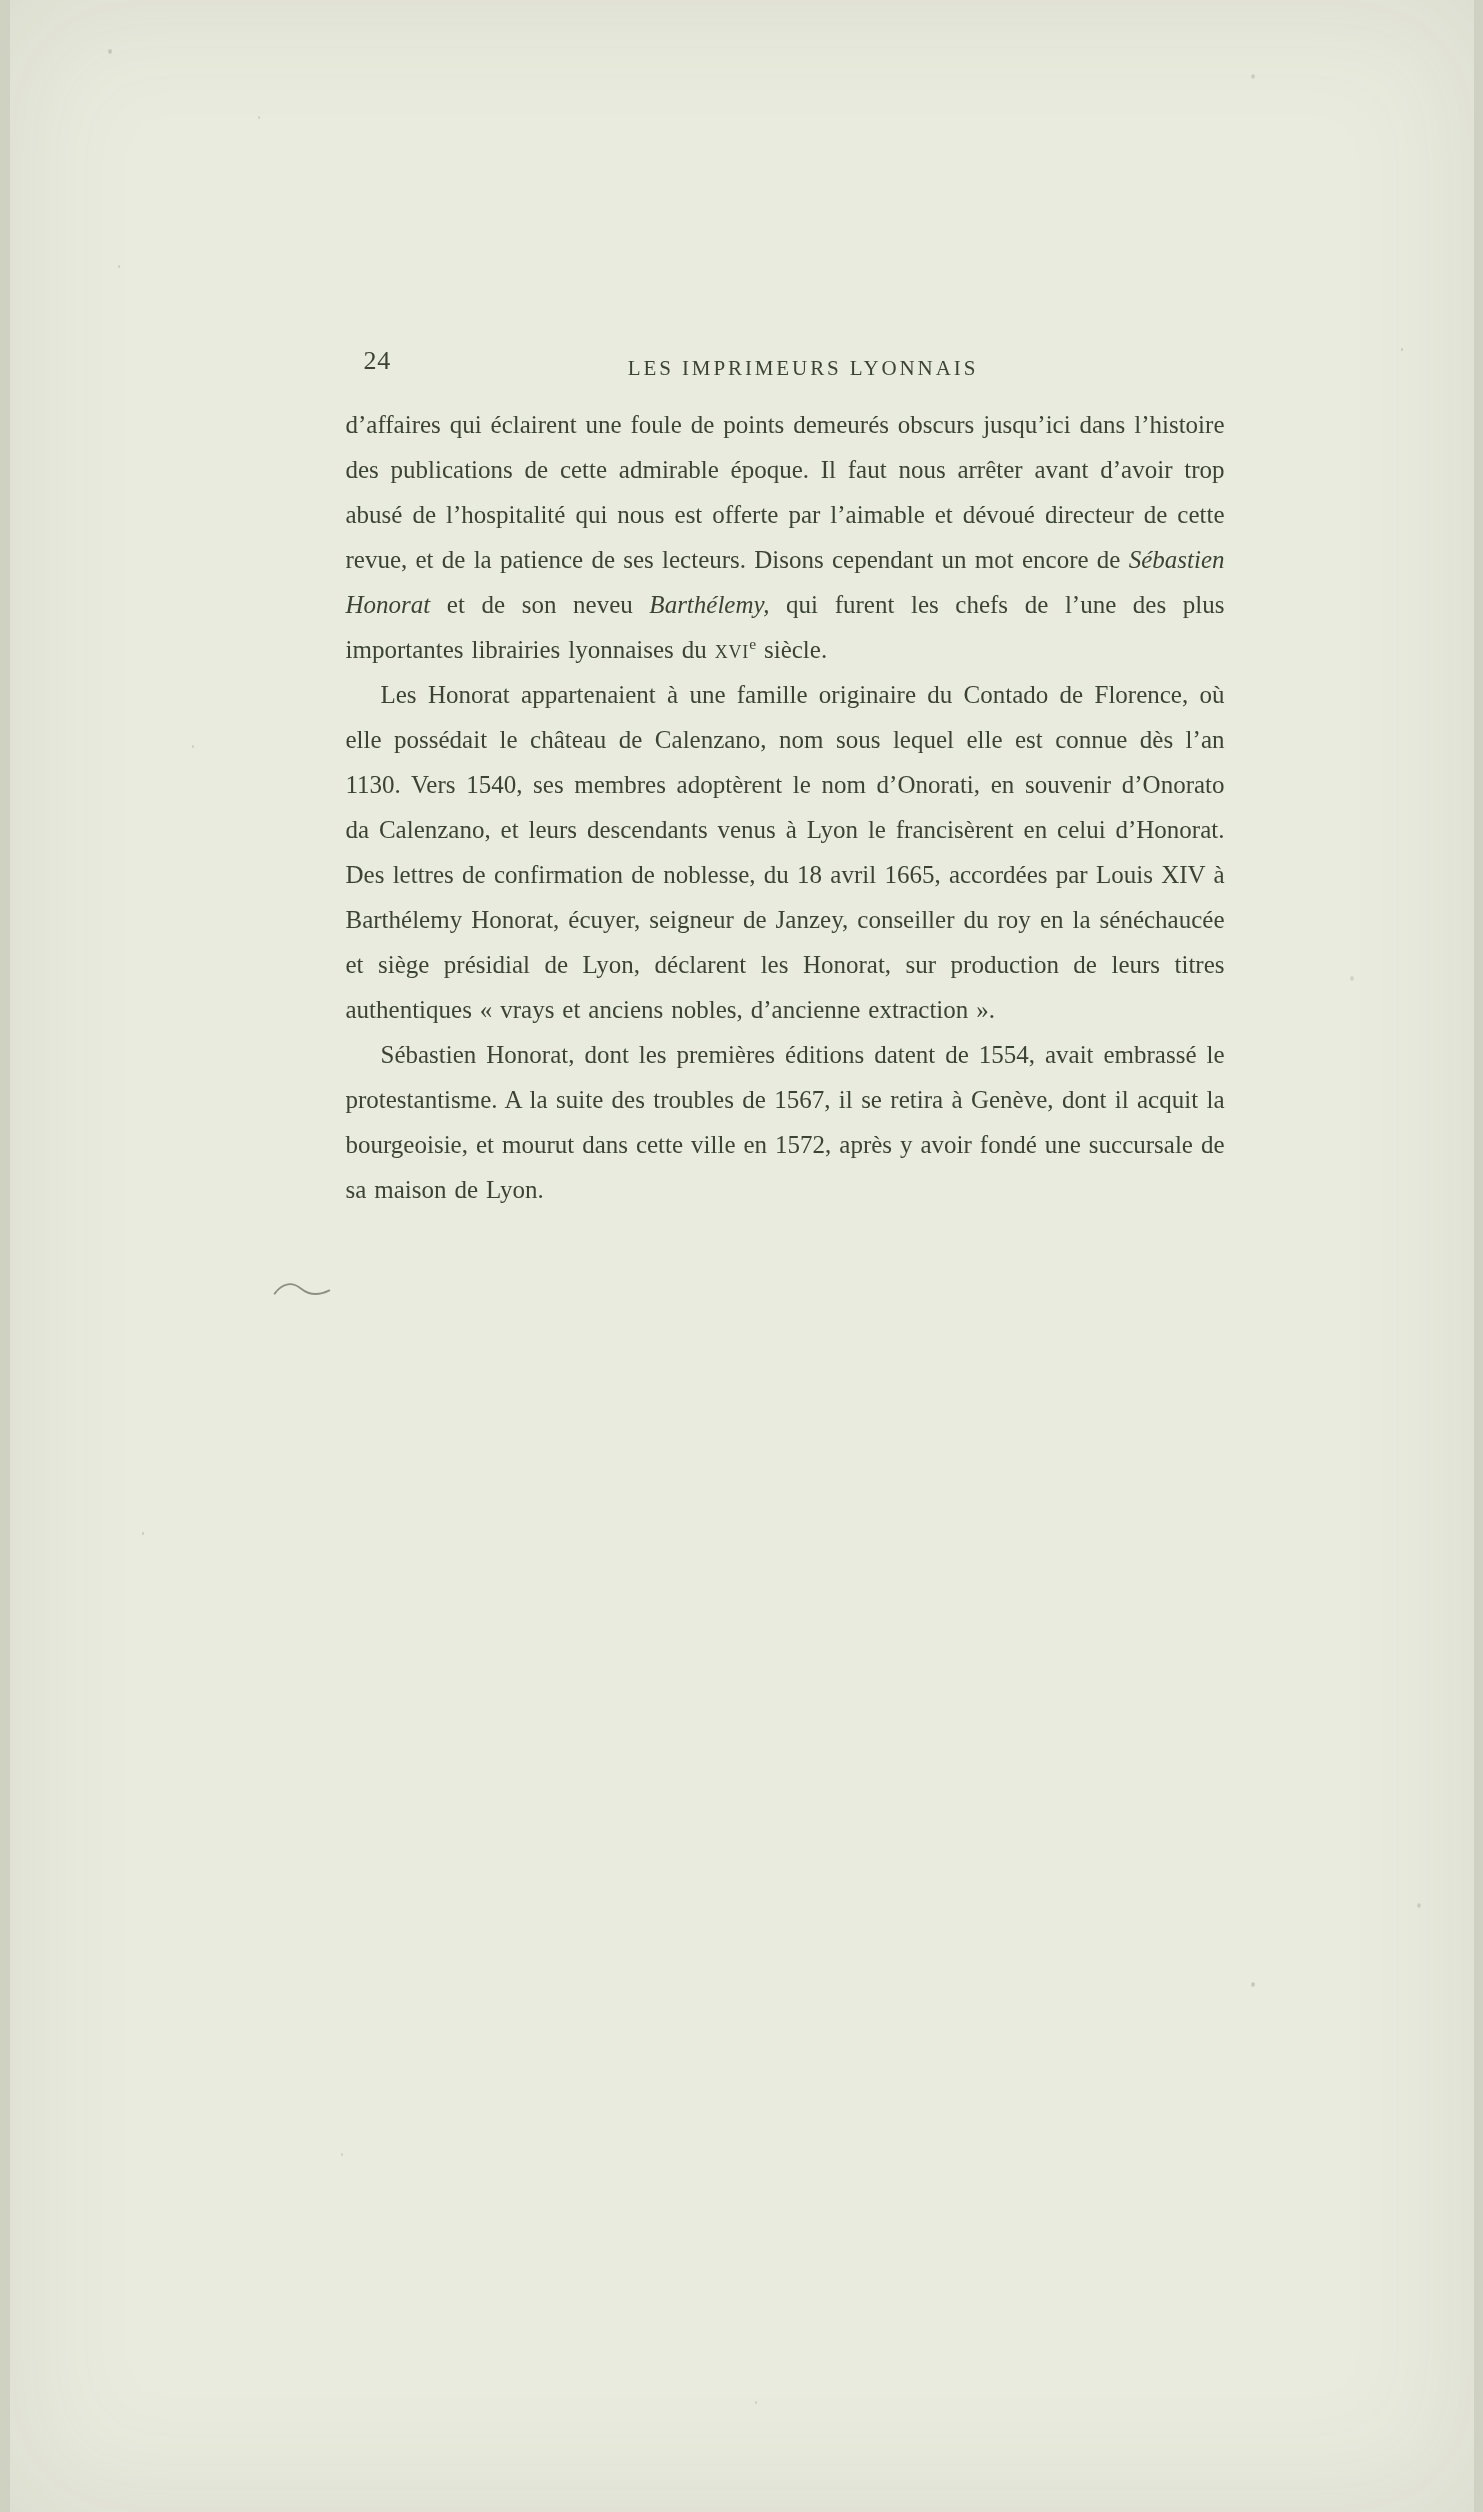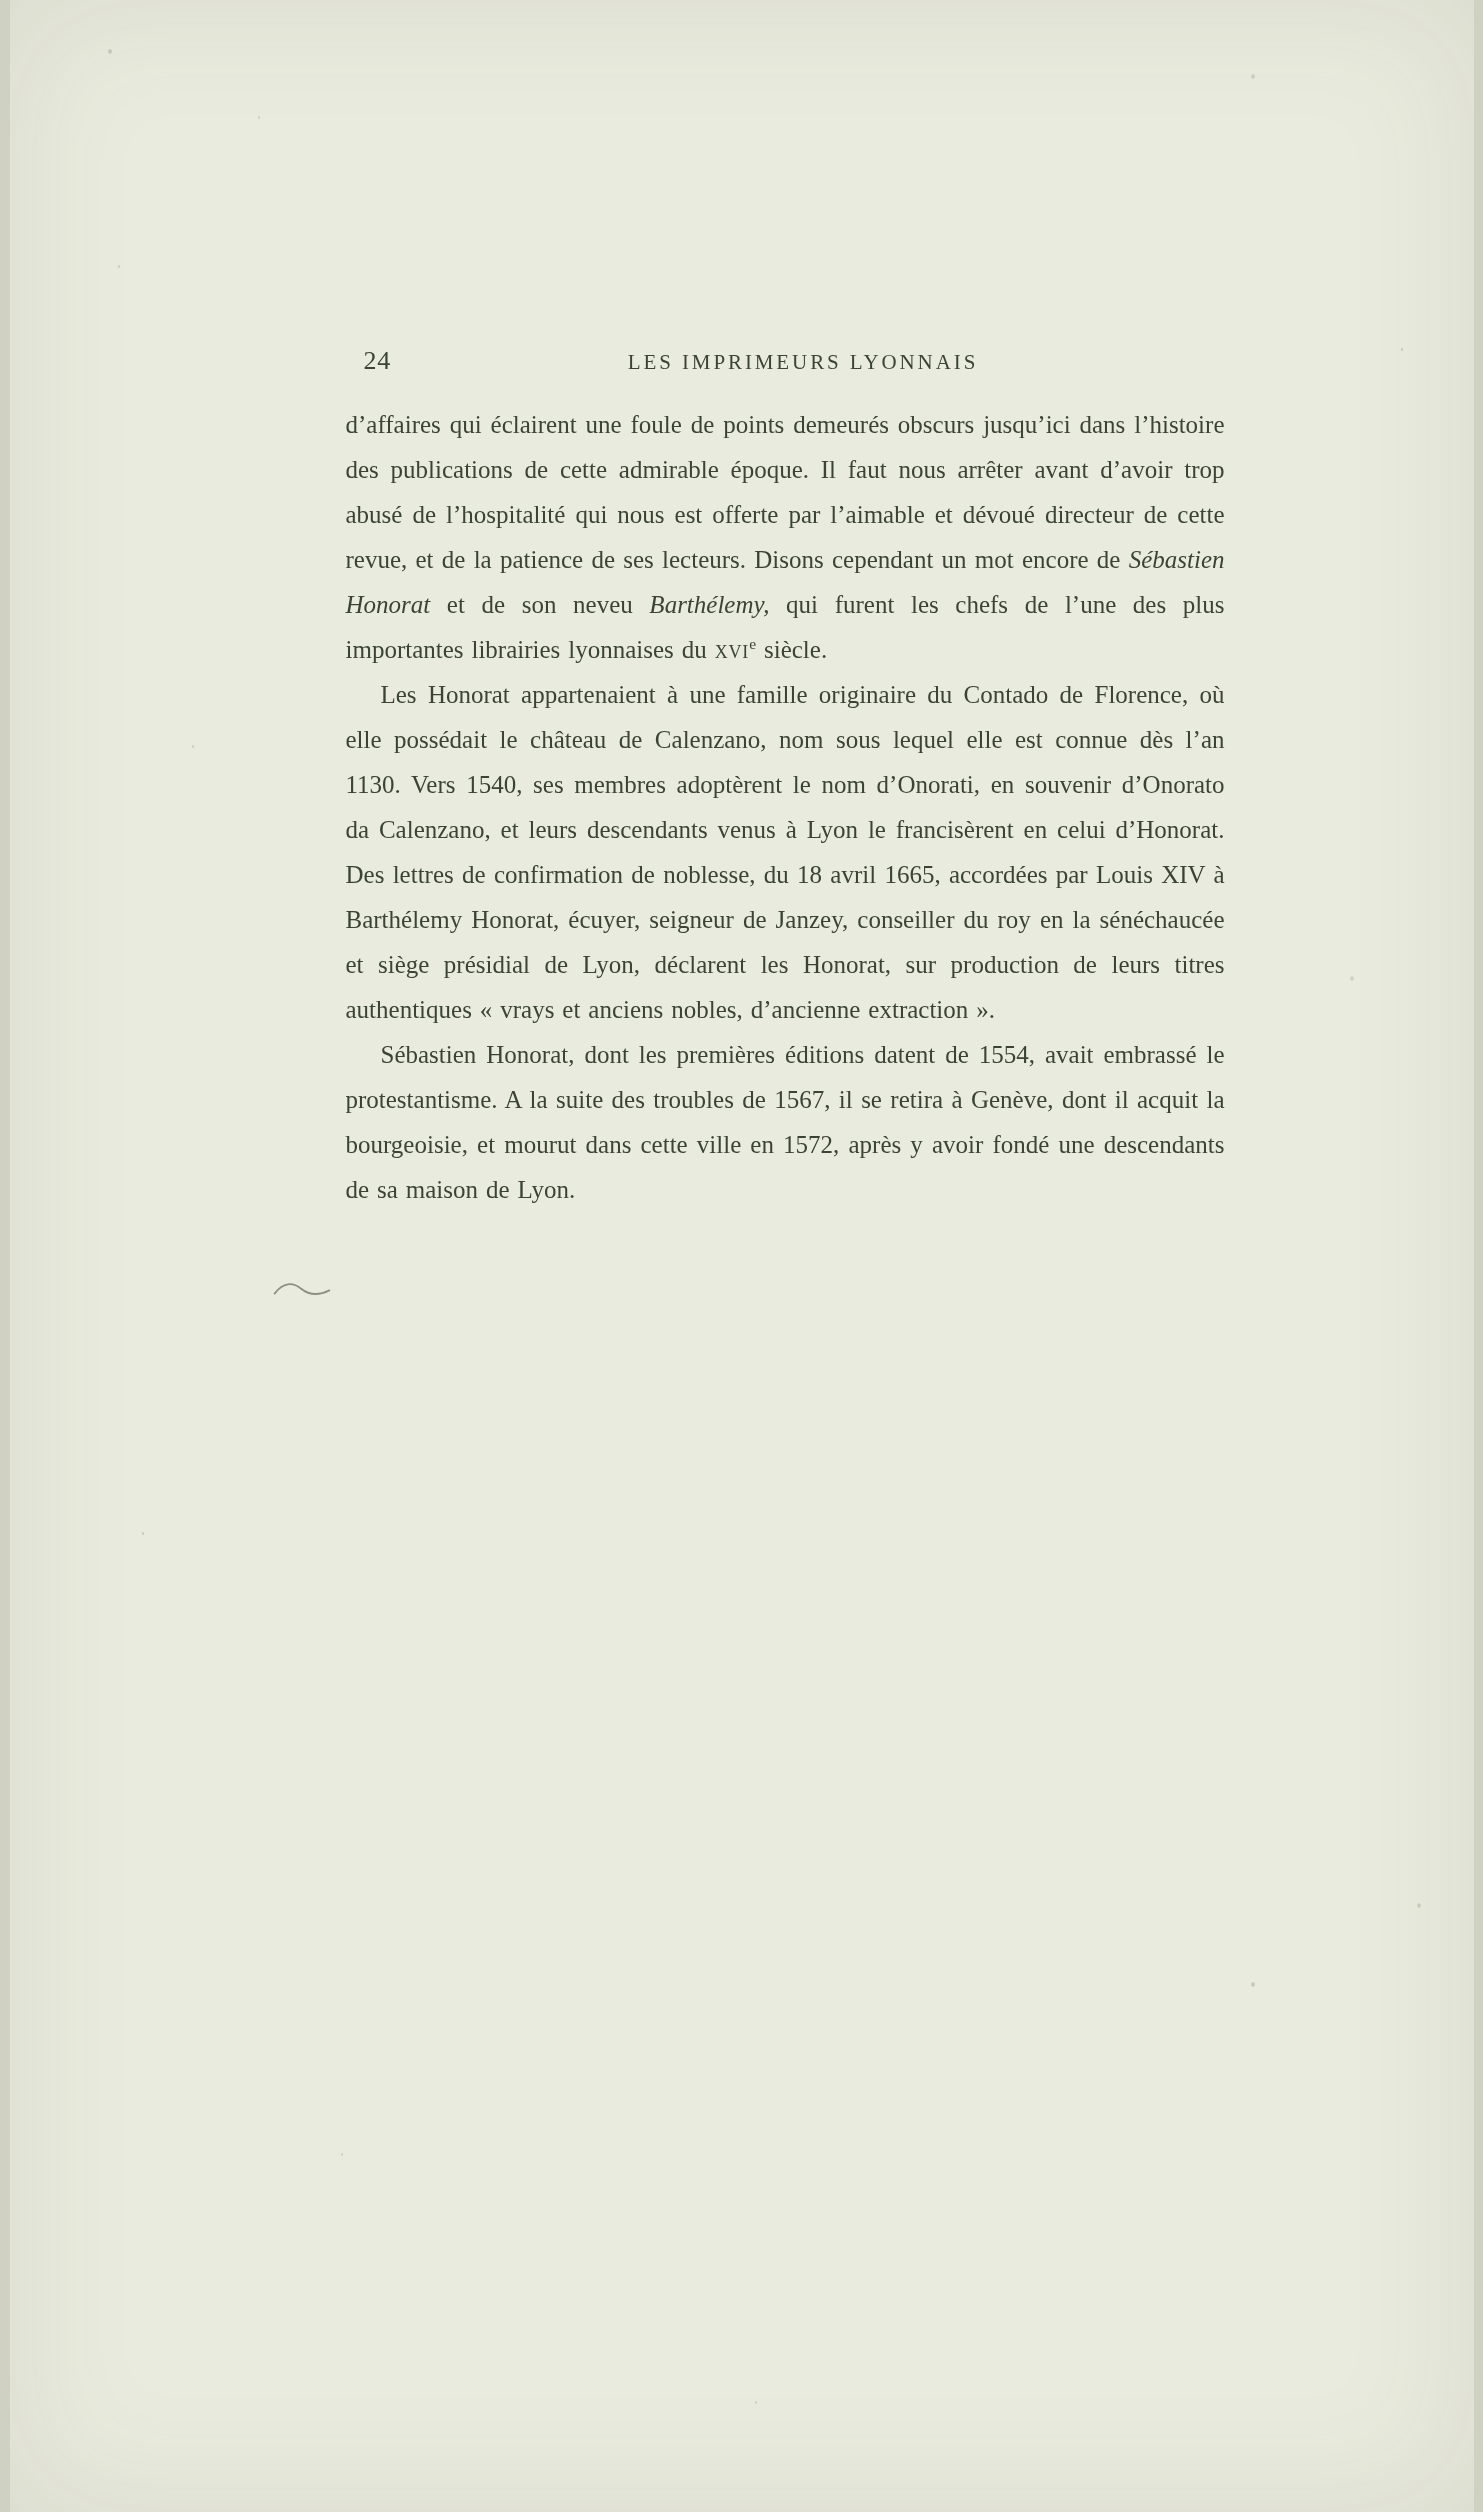--- a/index.html
+++ b/index.html
@@ -49,21 +49,21 @@
   .page-number {
     position: absolute;
     left: 0;
     top: 0;
     font-size: 26px;
     letter-spacing: 0.8px;
   }
   .running-title {
     position: absolute;
     left: 50%;
-    top: 4px;
+    top: 10px;
     transform: translateX(-50%);
     font-size: 21px;
     letter-spacing: 2.9px;
     white-space: nowrap;
   }
   .text-block {
     position: absolute;
     top: 402px;
     left: 336px;
     width: 879px;
@@ -103,21 +103,21 @@
   <div class="speckles"></div>
 
   <div class="header">
     <span class="page-number">24</span>
     <span class="running-title">LES IMPRIMEURS LYONNAIS</span>
   </div>
 
   <div class="text-block">
       <p class="para"><span>d’affaires qui éclairent une foule de points demeurés obscurs jusqu’ici dans l’histoire des publications de cette admirable époque. Il faut nous arrêter avant d’avoir trop abusé de l’hospitalité qui nous est offerte par l’aimable et dévoué directeur de cette revue, et de la patience de ses lecteurs. Disons cependant un mot encore de </span><span class="italic">Sébastien Honorat</span><span> et de son neveu </span><span class="italic">Barthélemy,</span><span> qui furent les chefs de l’une des plus importantes librairies lyonnaises du </span><span class="smallcaps">xvi</span><sup class="ord">e</sup><span> siècle.</span></p>
       <p class="para indent"><span>Les Honorat appartenaient à une famille originaire du Contado de Florence, où elle possédait le château de Calenzano, nom sous lequel elle est connue dès l’an 1130. Vers 1540, ses membres adoptèrent le nom d’Onorati, en souvenir d’Onorato da Calenzano, et leurs descendants venus à Lyon le francisèrent en celui d’Honorat. Des lettres de confirmation de noblesse, du 18 avril 1665, accordées par Louis XIV à Barthélemy Honorat, écuyer, seigneur de Janzey, conseiller du roy en la sénéchaucée et siège présidial de Lyon, déclarent les Honorat, sur production de leurs titres authentiques « vrays et anciens nobles, d’ancienne extraction ».</span></p>
-      <p class="para indent"><span>Sébastien Honorat, dont les premières éditions datent de 1554, avait embrassé le protestantisme. A la suite des troubles de 1567, il se retira à Genève, dont il acquit la bourgeoisie, et mourut dans cette ville en 1572, après y avoir fondé une descendants de sa maison de Lyon.</span></p>
+      <p class="para indent"><span>Sébastien Honorat, dont les premières éditions datent de 1554, avait embrassé le protestantisme. A la suite des troubles de 1567, il se retira à Genève, dont il acquit la bourgeoisie, et mourut dans cette ville en 1572, après y avoir fondé une succursale de sa maison de Lyon.</span></p>
     </div>
 
   <svg class="margin-mark" width="58" height="25" viewBox="0 0 70 30">
     <path d="M2,20 C12,6 24,6 34,14 C44,22 56,22 68,16" fill="none" stroke="#5a6150" stroke-width="2.2" stroke-linecap="round"></path>
   </svg>
 
 </div>
 
 
 </body></html>

